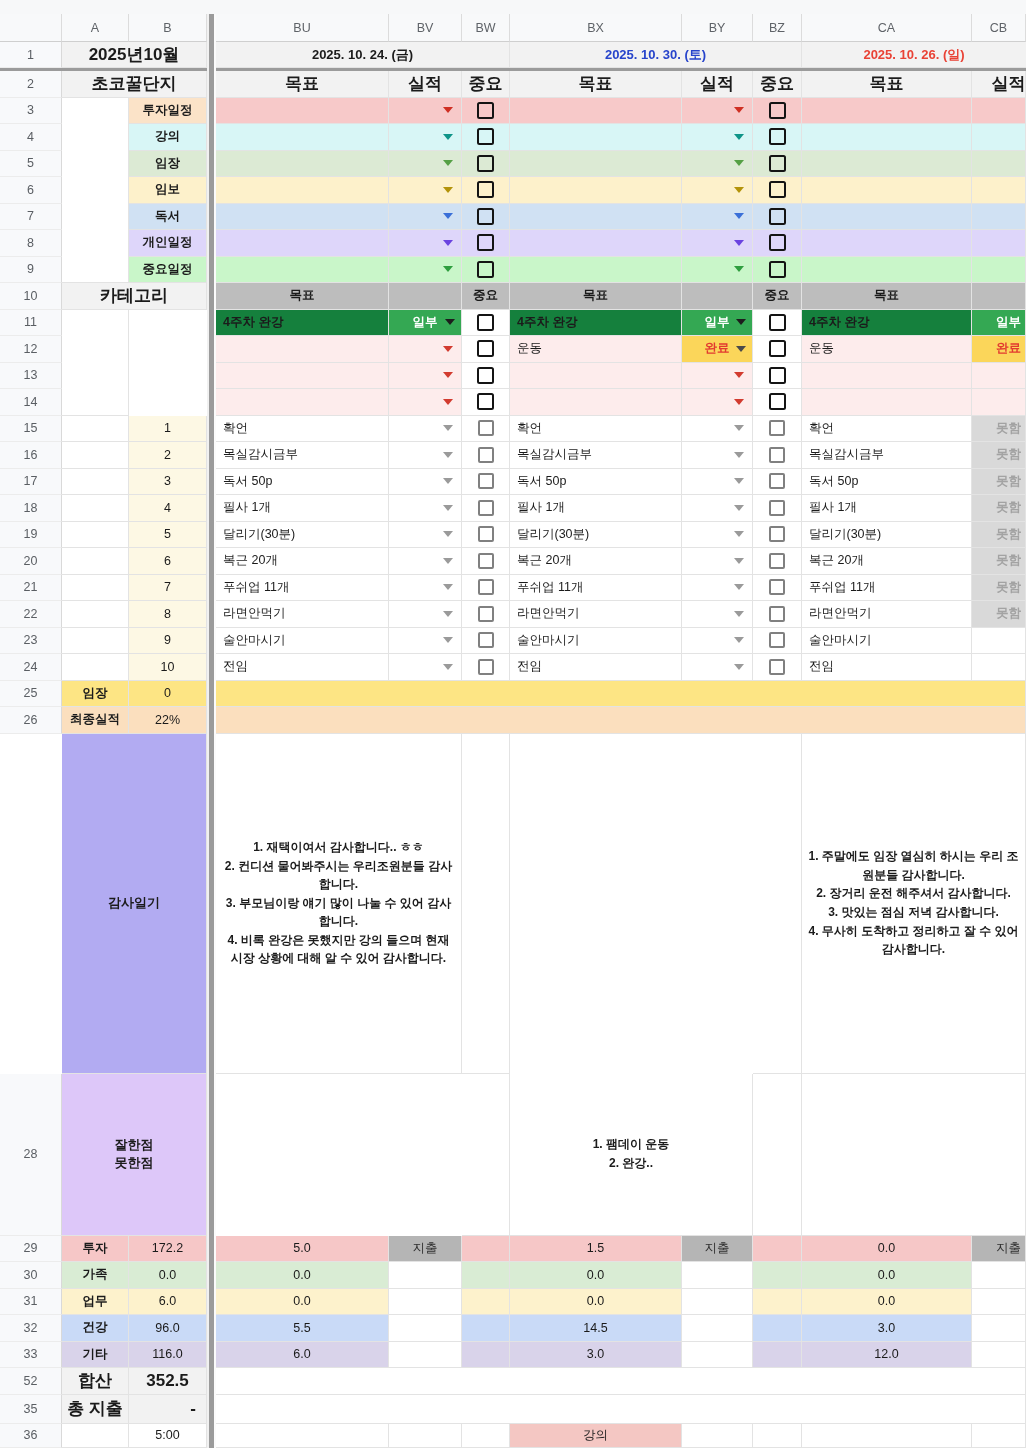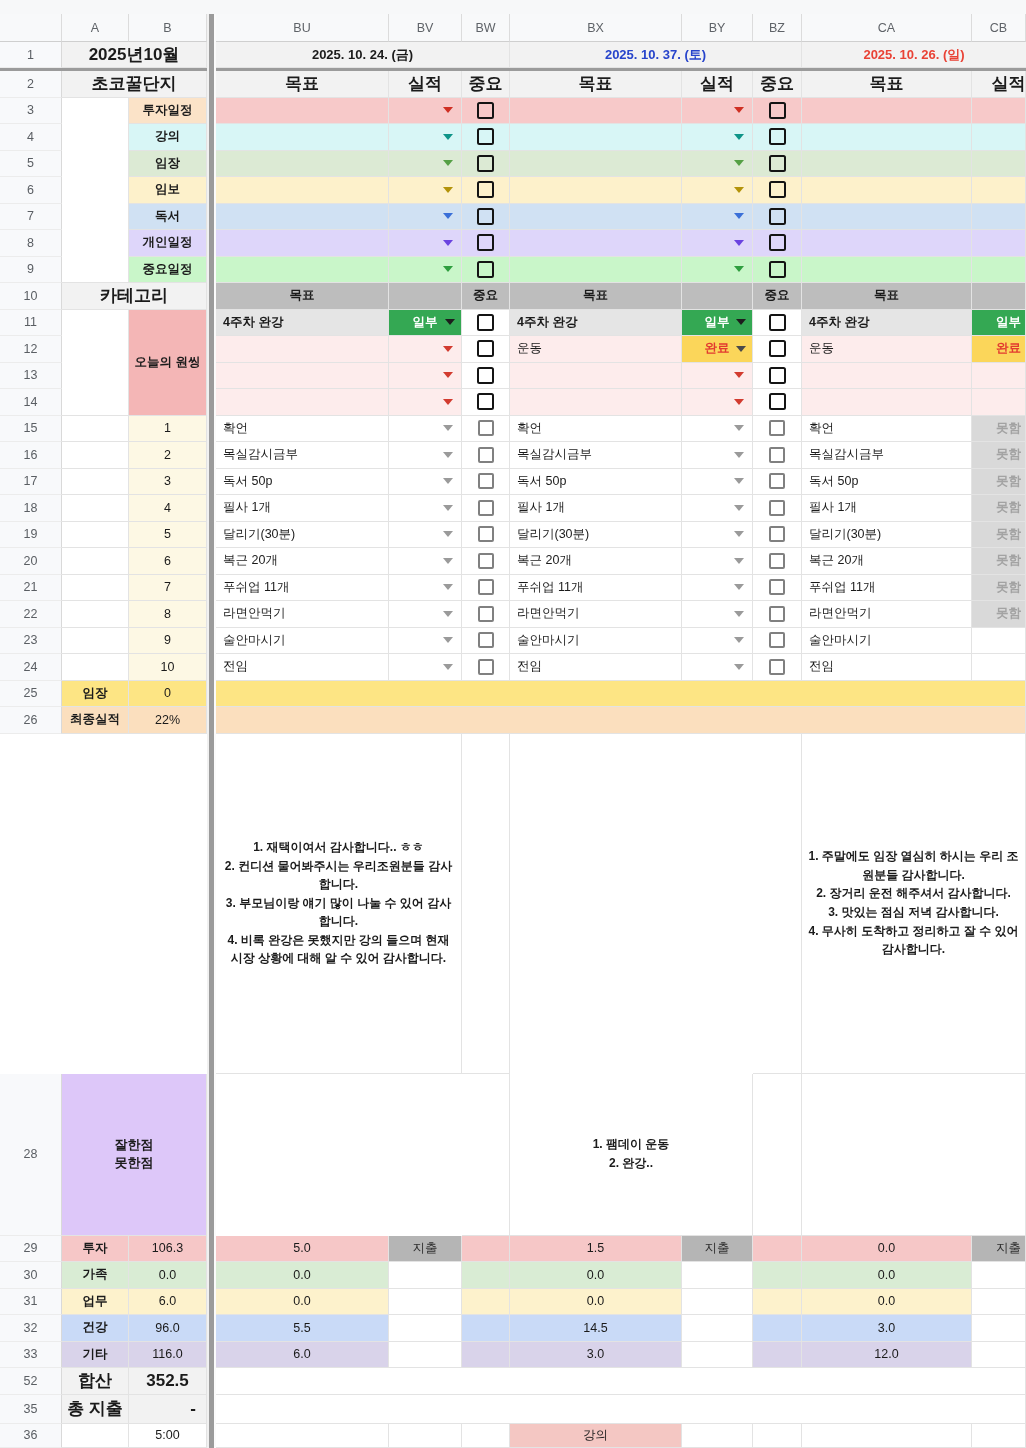--- a/index.html
+++ b/index.html
@@ -17,21 +17,21 @@
   .strip{background:#f7f8f9;}
   .corner,.colhdr{background:#f8f9fa;color:#5f6368;border-right:1px solid #dcdcdc;border-bottom:1px solid #cfcfcf;font-size:12.5px;}
   .rnc{background:#f8f9fb;color:#5a5e63;border-right:1px solid #d9d9d9;border-bottom:1px solid #ececec;font-size:12.5px;}
   .vdiv{background:linear-gradient(to right,#f1f1f1 0 2px,#9b9b9b 2px 7px,#fbfbfb 7px);border-bottom:none;}
   .hdiv{background:#9b9b9b;}
   .hdr{background:#f2f2f2;font-weight:700;font-size:17px;}
   .gray{background:#bdbdbd;font-weight:700;color:#1a1a1a;}
   .s1{background:#f7c9c9}.s1l{background:#fbe3c8}
   .s2{background:#d8f6f6}.s3{background:#dcead4}.s4{background:#fdf1cb}
   .s5{background:#d0e1f3}.s6{background:#ded6fa}.s7{background:#c9f6c9}
-  .p0{background:#f4b6b6}.p1{background:#e5e5e5}.p2{background:#fdecec}
+  .p0{background:#f4b6b6}.p1{background:#15803d}.p2{background:#fdecec}
   .cream{background:#fdf8e4}
   .y25{background:#fde584}.o26{background:#fbdfbe}
   .v27{background:#b2abf2}.v28{background:#ddc7f9}
   .k1{background:#f6c7c7}.k2{background:#d9ecd4}.k3{background:#fdf2cc}.k4{background:#c9daf7}.k5{background:#d9d3ea}
   .p36{background:#f4c7c3}
   .dd{justify-content:flex-end;padding-right:8px}
   .arr{width:0;height:0;border-left:5px solid transparent;border-right:5px solid transparent;border-top:6px solid #9a9a9a;flex:none;}
   .ckb{width:13px;height:13px;border:2px solid #141414;border-radius:2.5px;flex:none;background:transparent;}
   .ckb.gy{width:12px;height:12px;border-color:#808080;border-radius:2px;}
   .chip{width:100%;height:100%;display:flex;align-items:center;justify-content:center;font-weight:700;font-size:12.5px;position:relative;}
@@ -67,21 +67,21 @@
   <div class="cell colhdr" style="grid-area:2/10">BZ</div>
   <div class="cell colhdr" style="grid-area:2/11">CA</div>
   <div class="cell colhdr" style="grid-area:2/12">CB</div>
 
   <div class="cell rnc" style="grid-area:3/1">1</div>
   <div class="cell hdr" style="grid-area:3/2/4/4">2025년10월</div>
   <div class="cell date-cell" style="grid-area:3/5/4/8">
       <span class="date-inner fri-w">2025. 10. 24. (금)</span>
     </div>
   <div class="cell date-cell" style="grid-area:3/8/4/11">
-      <span class="date-inner sat-w sat-c">2025. 10. 37. (토)</span>
+      <span class="date-inner sat-w sat-c">2025. 10. 30. (토)</span>
     </div>
   <div class="cell date-cell" style="grid-area:3/11/4/13;border-right:none">
       <span class="date-inner sun-w sun-c">2025. 10. 26. (일)</span>
     </div>
 
   <div class="hdiv" style="grid-area:4/1/5/13"></div>
   <div class="vdiv" style="grid-area:2/4/40/5"></div>
 
   <div class="cell rnc" style="grid-area:5/1">2</div>
   <div class="cell hdr" style="grid-area:5/2/6/4">초코꿀단지</div>
@@ -240,21 +240,20 @@
   <div class="cell gray" style="grid-area:13/9"></div>
   <div class="cell gray" style="grid-area:13/10">중요</div>
   <div class="cell gray" style="grid-area:13/11">목표</div>
   <div class="cell gray" style="grid-area:13/12"></div>
 
   <div class="cell rnc" style="grid-area:14/1">11</div>
   <div class="cell rnc" style="grid-area:15/1">12</div>
   <div class="cell rnc" style="grid-area:16/1">13</div>
   <div class="cell rnc" style="grid-area:17/1">14</div>
   <div class="cell" style="grid-area:14/2/18/3"></div>
-  <div class="cell p0 b" style="grid-area:14/3/18/4">오늘의 원씽</div>
 
   <div class="cell p1 b l" style="grid-area:14/5">4주차 완강</div>
   <div class="cell p1 cutcell" style="grid-area:14/6">
       <div class="chip green">
         <span>일부</span>
         <span class="arr"></span>
       </div>
     </div>
   <div class="cell" style="grid-area:14/7">
       <span class="ckb"></span>
@@ -569,20 +568,21 @@
   <div class="cell rnc" style="grid-area:28/1">25</div>
   <div class="cell y25 b" style="grid-area:28/2">임장</div>
   <div class="cell y25" style="grid-area:28/3">0</div>
   <div class="cell y25" style="grid-area:28/5/29/13"></div>
 
   <div class="cell rnc" style="grid-area:29/1">26</div>
   <div class="cell o26 b" style="grid-area:29/2">최종실적</div>
   <div class="cell o26" style="grid-area:29/3">22%</div>
   <div class="cell o26" style="grid-area:29/5/30/13"></div>
 
+  <div class="cell v27 b f13" style="grid-area:30/2/31/4">감사일기</div>
   <div class="cell note" style="grid-area:30/5/31/7">1. 재택이여서 감사합니다.. ㅎㅎ
 2. 컨디션 물어봐주시는 우리조원분들 감사합니다.
 3. 부모님이랑 얘기 많이 나눌 수 있어 감사합니다.
 4. 비록 완강은 못했지만 강의 들으며 현재 시장 상황에 대해 알 수 있어 감사합니다.</div>
   <div class="cell" style="grid-area:30/7"></div>
   <div class="cell" style="grid-area:30/10"></div>
   <div class="cell note" style="grid-area:30/11/31/13">1. 주말에도 임장 열심히 하시는 우리 조원분들 감사합니다.
 2. 장거리 운전 해주셔서 감사합니다.
 3. 맛있는 점심 저녁 감사합니다.
 4. 무사히 도착하고 정리하고 잘 수 있어 감사합니다.</div>
@@ -591,21 +591,21 @@
   <div class="cell v28 b f13 pre" style="grid-area:31/2/32/4">잘한점
 못한점</div>
   <div class="cell" style="grid-area:31/7"></div>
   <div class="cell note" style="grid-area:31/8/32/10">1. 팸데이 운동
 2. 완강..</div>
   <div class="cell" style="grid-area:31/10"></div>
   <div class="cell note" style="grid-area:31/11/32/13"></div>
 
   <div class="cell rnc" style="grid-area:32/1">29</div>
   <div class="cell k1 b" style="grid-area:32/2">투자</div>
-  <div class="cell k1" style="grid-area:32/3">106.3</div>
+  <div class="cell k1" style="grid-area:32/3">172.2</div>
   <div class="cell k1" style="grid-area:32/5">5.0</div>
   <div class="cell cutcell" style="grid-area:32/6">
       <div class="chip exp">지출</div>
     </div>
   <div class="cell k1" style="grid-area:32/7"></div>
   <div class="cell k1" style="grid-area:32/8">1.5</div>
   <div class="cell cutcell" style="grid-area:32/9">
       <div class="chip exp">지출</div>
     </div>
   <div class="cell k1" style="grid-area:32/10"></div>

